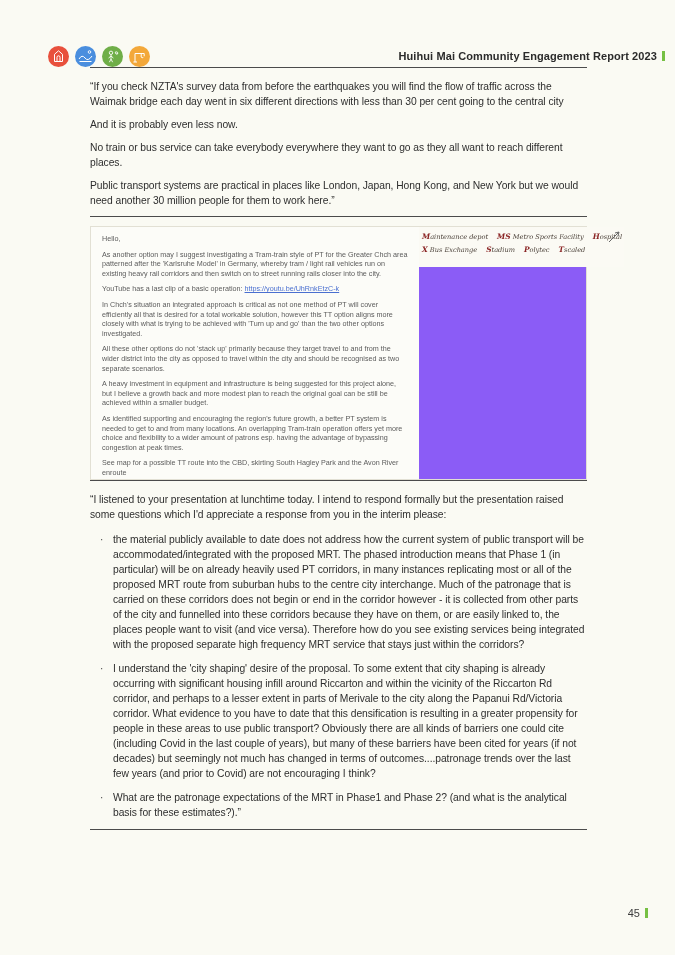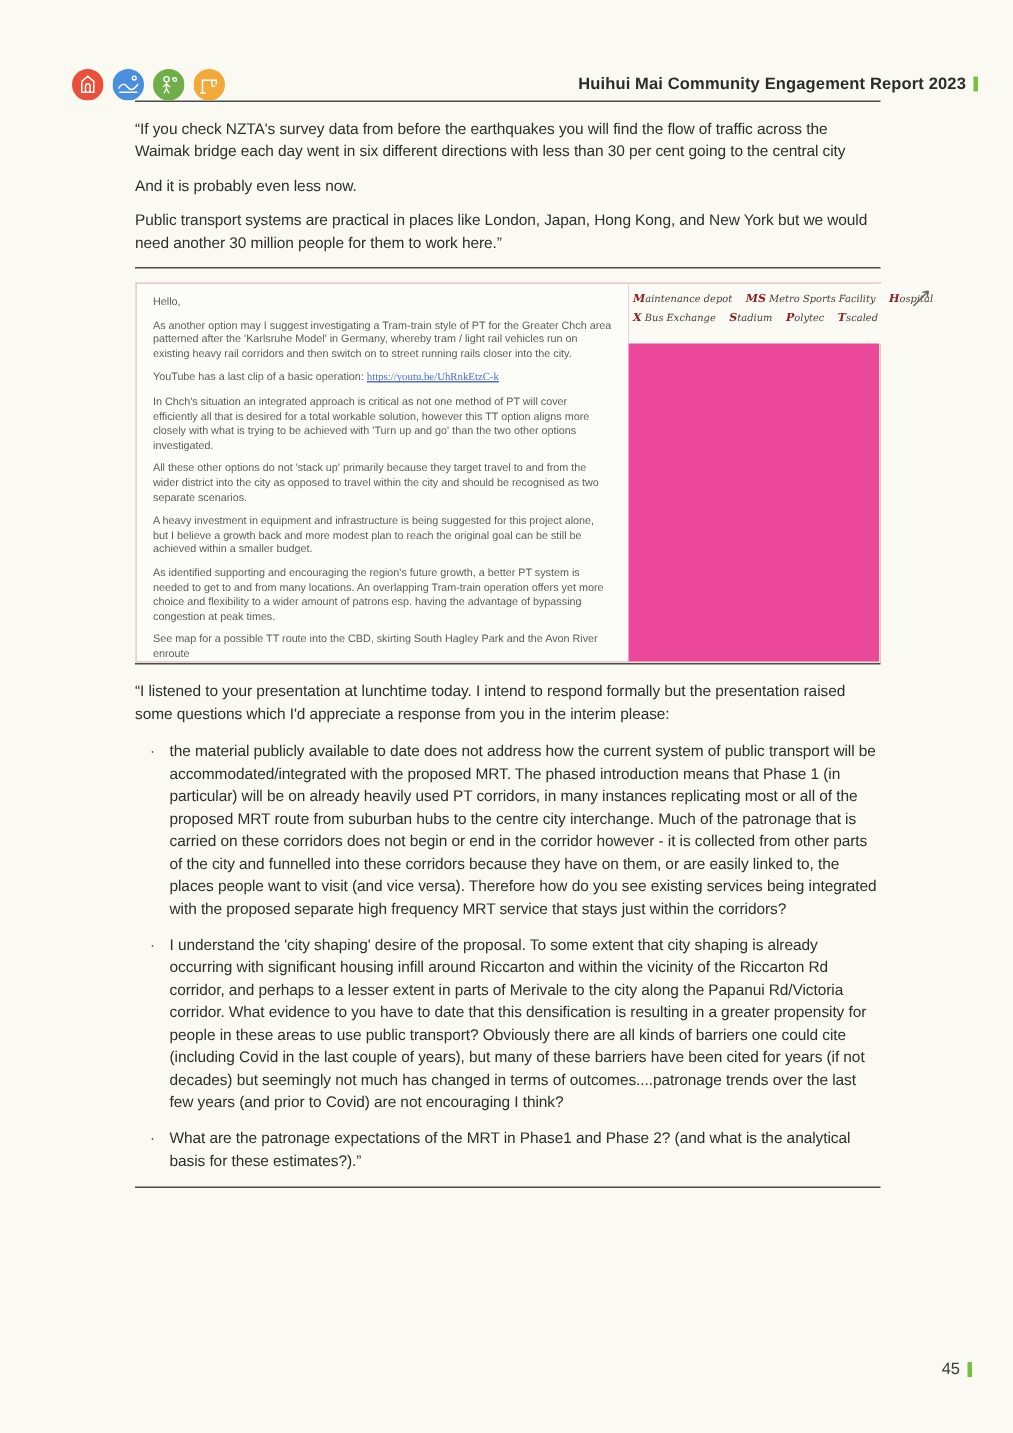--- a/index.html
+++ b/index.html
@@ -3,39 +3,39 @@
 <meta charset="utf-8">
 <style>
   html,body{margin:0;padding:0;}
   body{
     width:675px;height:955px;position:relative;
     background:#fafaf3;color:#2e2e2e;
     font-family:"Liberation Sans",sans-serif;
     overflow:hidden;
   }
   
-  .header{display:flex;justify-content:space-between;align-items:flex-start;padding:46px 23px 0 48px;height:21px;}
+  .header{display:flex;justify-content:space-between;align-items:flex-start;padding:46px 10px 0 48px;height:21px;}
   .logos{display:flex;gap:6px;}
   .logo{width:21px;height:21px;display:block;}
   .title{font-size:11px;font-weight:700;color:#2b2b2b;display:flex;align-items:center;gap:5px;letter-spacing:.1px;margin-top:4px;}
   .accent-bar{width:3px;height:10px;background:#76c043;display:inline-block;}
   
   .content{margin:0 88px 0 90px;width:497px;}
   hr.rule{border:none;border-top:1.6px solid #4b4b4b;margin:0;}
   .r1{margin-top:53px;}
   .r2{margin-top:5px;}
   .r3{margin-top:7px;}
   .r4{margin-top:12px;}
   p.body{font-size:10.3px;line-height:15px;margin:0 0 8px;letter-spacing:-.05px;}
   p.body.first{margin-top:11px;}
   
-  .scan{display:flex;margin-top:9px;height:254px;border:1px solid #e2e0d4;box-sizing:border-box;background:#ec4899;}
+  .scan{display:flex;margin-top:9px;height:254px;border:1px solid #e2e0d4;box-sizing:border-box;background:#8b5cf6;}
   .letter{width:328px;box-sizing:border-box;padding:7px 11px;font-size:7.2px;line-height:9.6px;color:#5b5b5b;overflow:hidden;background:#fcfcf8;}
   .letter p{margin:0 0 6px;}
-  .letter a{color:#4a6fd0;text-decoration:underline;cursor:pointer;font-family:Liberation Serif, serif;}
+  .letter a{color:#4a6fd0;text-decoration:underline;cursor:pointer;}
   .mapcol{width:167px;display:flex;flex-direction:row;}
   svg.map{display:block;}
   .legend{background:#fbfaf4;height:40px;box-sizing:border-box;padding:5px 2px 0 3px;position:relative;
     font-family:"DejaVu Serif",serif;font-style:italic;font-size:6.6px;color:#4a4038;}
   .legend-row{display:flex;gap:9px;margin-bottom:4px;white-space:nowrap;}
   .legend-item{display:inline;}
   .cap{color:#8b2525;font-weight:bold;font-size:7.4px;}
   .pen-arrow{position:absolute;right:2px;top:2px;}
   
   ul.bullets{list-style:none;margin:10px 0 0;padding:0;}
@@ -73,20 +73,21 @@
     <span class="accent-bar"></span>
   </div>
 </div>
 
 <div class="content">
 
   <hr class="rule r1">
 
   <p class="body first">“If you check NZTA's survey data from before the earthquakes you will find the flow of traffic across the Waimak bridge each day went in six different directions with less than 30 per cent going to the central city</p>
   <p class="body">And it is probably even less now.</p>
+  <p class="body">No train or bus service can take everybody everywhere they want to go as they all want to reach different places.</p>
   <p class="body">Public transport systems are practical in places like London, Japan, Hong Kong, and New York but we would need another 30 million people for them to work here.”</p>
 
   <hr class="rule r2">
 
   <div class="scan">
     <div class="letter">
       <p>Hello,</p>
       <p>As another option may I suggest investigating a Tram-train style of PT for the Greater Chch area patterned after the 'Karlsruhe Model' in Germany, whereby tram / light rail vehicles run on existing heavy rail corridors and then switch on to street running rails closer into the city.</p>
       <p><span>YouTube has a last clip of a basic operation:  </span><a>https://youtu.be/UhRnkEtzC-k</a></p>
       <p>In Chch's situation an integrated approach is critical as not one method of PT will cover efficiently all that is desired for a total workable solution, however this TT option aligns more closely with what is trying to be achieved with 'Turn up and go' than the two other options investigated.</p>

